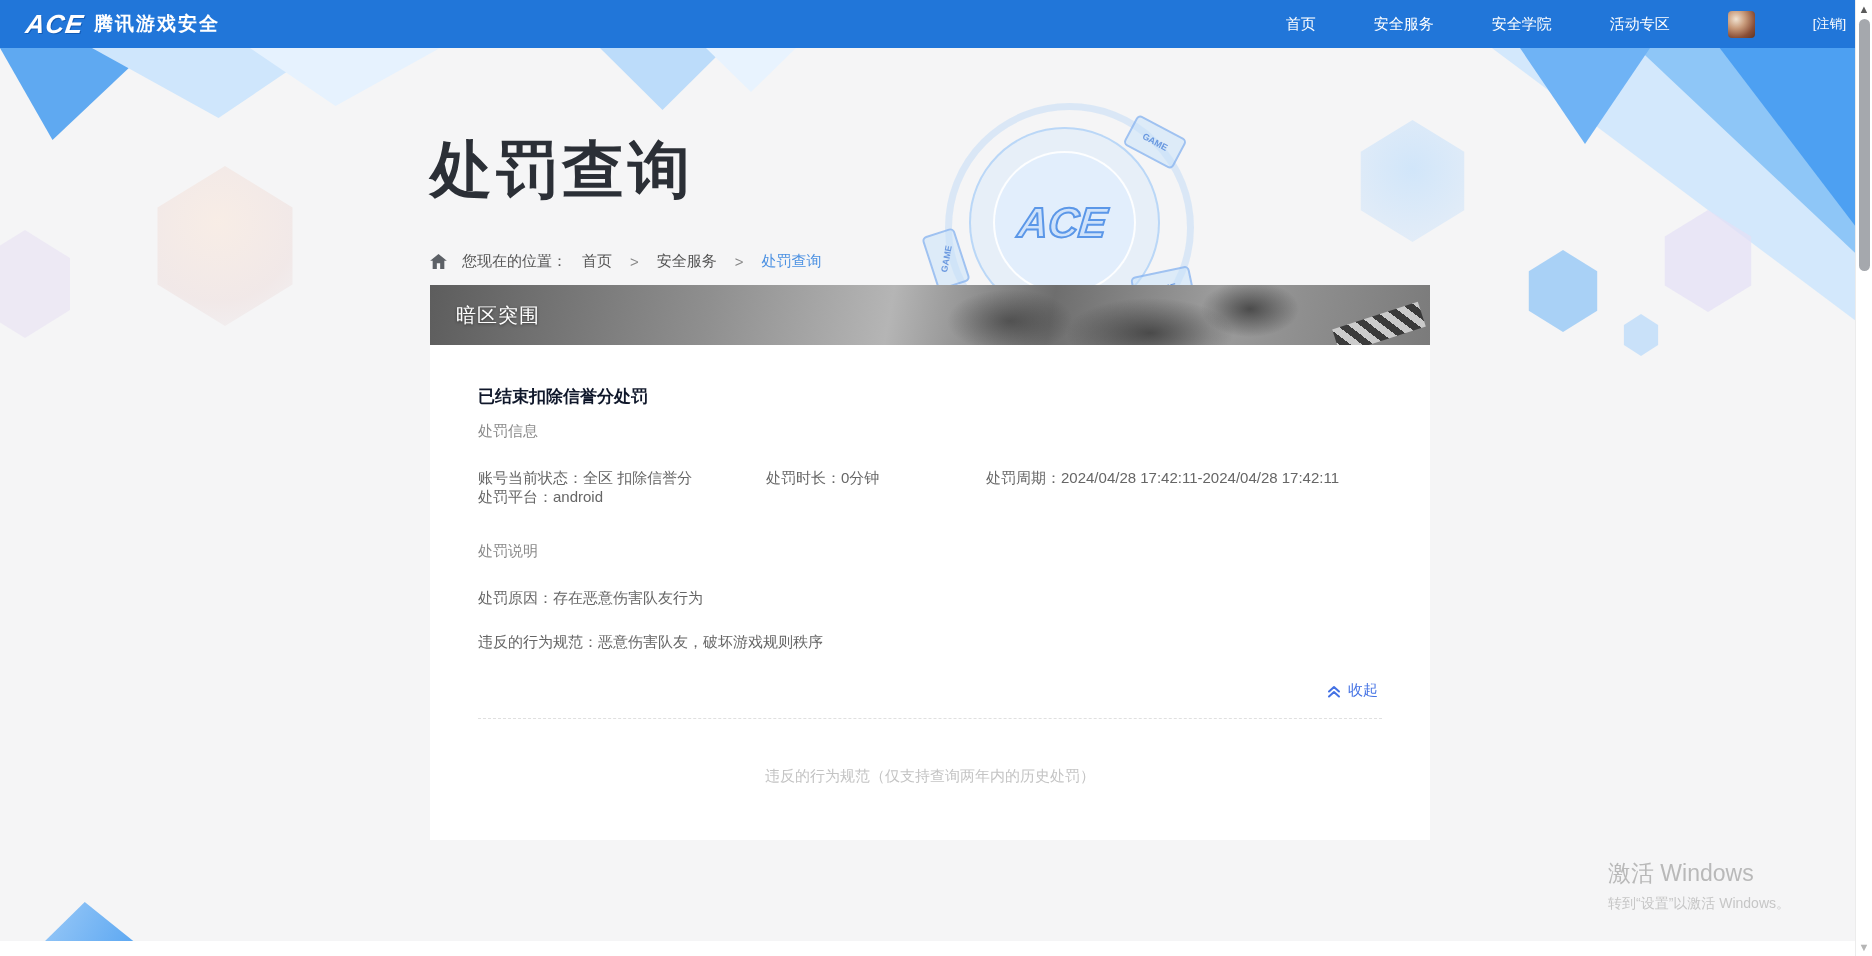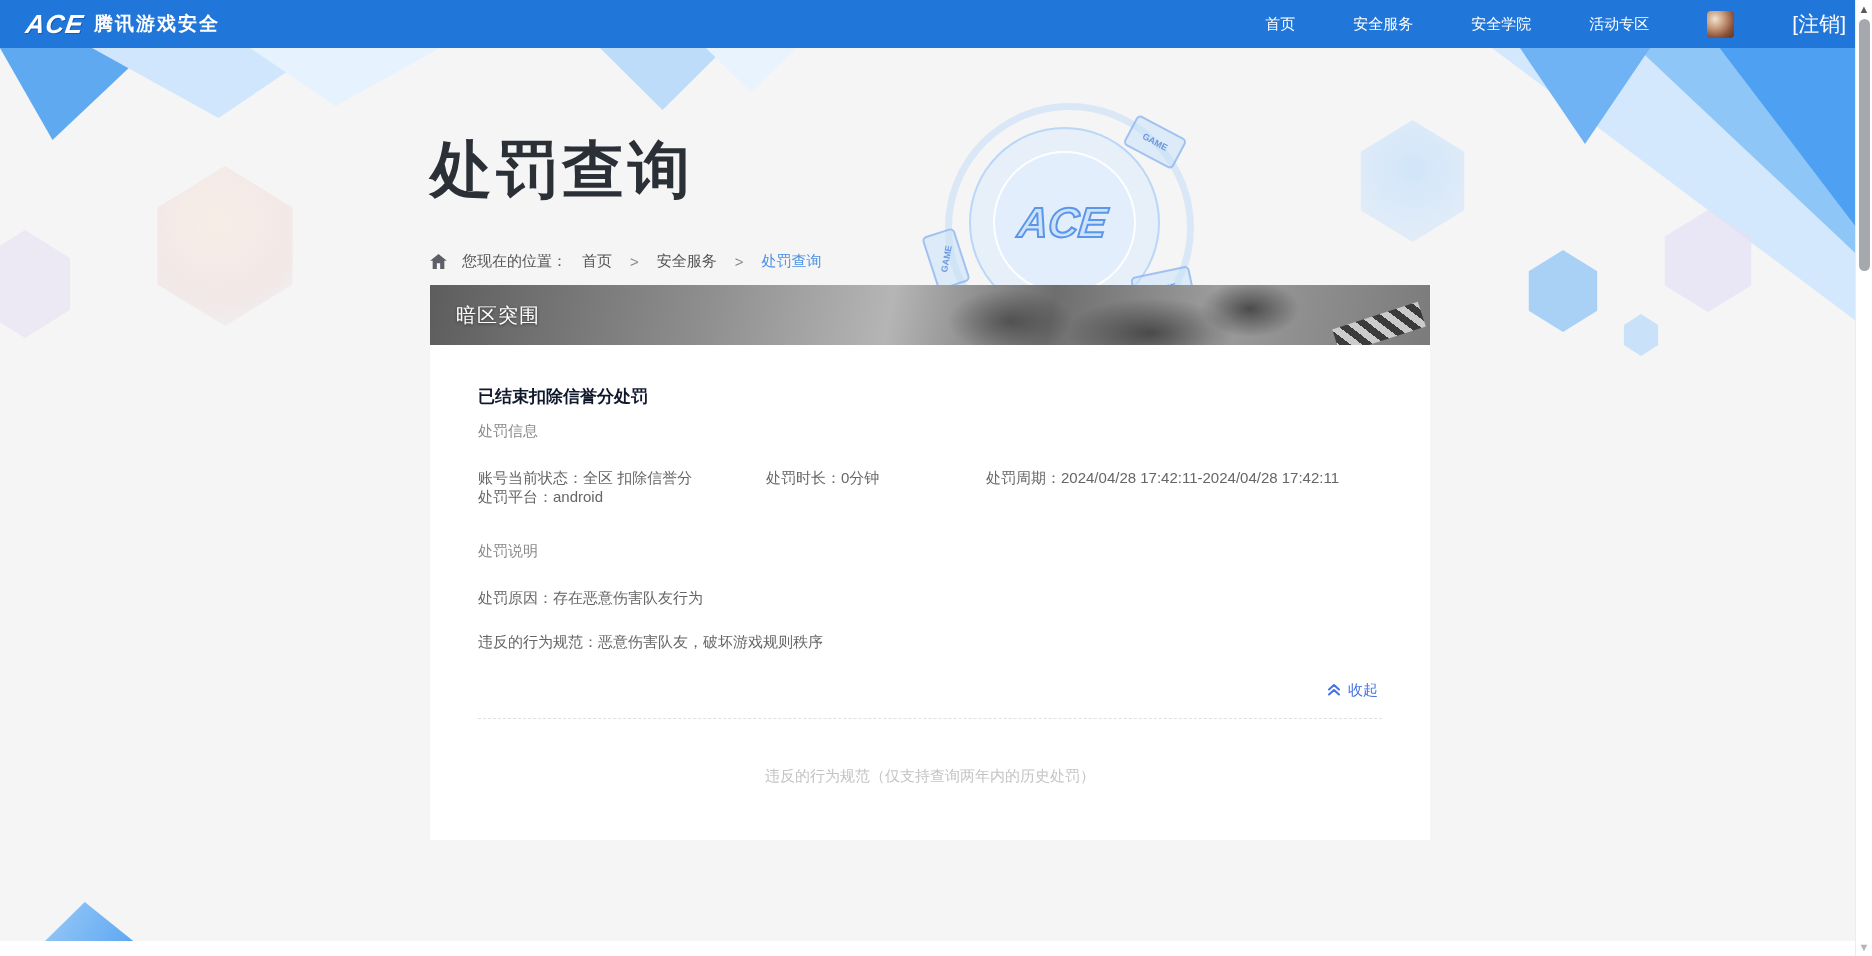--- a/index.html
+++ b/index.html
@@ -12,21 +12,21 @@
           display:flex;align-items:center;z-index:30;}
   .brand{display:flex;align-items:center;margin-left:26px;gap:10px;}
   .ace-mark{font-weight:900;font-style:italic;font-size:26px;color:#ffffff;
             letter-spacing:1px;transform:skewX(-8deg);
             text-shadow:1px 1px 0 rgba(0,60,140,.45);}
   .brand-text{color:#fff;font-size:19px;font-weight:700;letter-spacing:2px;}
   .nav{margin-left:auto;display:flex;align-items:center;gap:58px;padding-right:26px;}
   .nav-item{color:#ffffff;font-size:15px;cursor:pointer;white-space:nowrap;}
   .avatar{width:27px;height:27px;border-radius:4px;
           background:radial-gradient(circle at 30% 30%,#f0e3d2 0%,#c89a7a 35%,#8a4f38 70%,#5e3425 100%);}
-  .logout{color:#fff;font-size:21px;}
+  .logout{color:#fff;font-size:13px;}
 
   
   .hero{position:absolute;left:0;top:48px;width:1872px;height:300px;}
   .tri{position:absolute;}
   .hex{position:absolute;clip-path:polygon(50% 0,95% 26%,95% 74%,50% 100%,5% 74%,5% 26%);}
 
   .page-title{position:absolute;left:430px;top:128px;font-size:62px;font-weight:800;
               color:#2b2f36;letter-spacing:4px;z-index:5;}
   .breadcrumb{position:absolute;left:430px;top:252px;display:flex;align-items:center;
               gap:15px;font-size:15px;color:#555;z-index:5;}
@@ -65,21 +65,21 @@
              letter-spacing:1px;text-shadow:0 1px 3px rgba(0,0,0,.5);}
   .card-body{background:#ffffff;padding:40px 48px 0 48px;min-height:438px;box-sizing:border-box;}
   .rec-title{font-size:17px;font-weight:700;color:#0f172a;margin:0 0 14px 0;}
   .sec-label{font-size:15px;color:#8a8a8a;margin:0 0 28px 0;}
   .field-row{display:flex;font-size:15px;color:#666;}
   .f-col1{width:288px;}
   .f-col2{width:220px;}
   .f-col3{flex:1;}
   .field-line{font-size:15px;color:#666;margin-bottom:35px;}
   .desc-line{font-size:15px;color:#666;margin-bottom:25px;}
-  .collapse{display:flex;justify-content:flex-end;align-items:flex-start;gap:6px;
+  .collapse{display:flex;justify-content:flex-end;align-items:center;gap:6px;
             color:#4472e4;font-size:15px;cursor:pointer;padding:4px 4px 18px 0;}
   .dashed{border-top:1px dashed #e0e0e0;margin:0 0 0 0;}
   .empty-note{text-align:center;color:#c4c4c4;font-size:15px;padding:48px 0 54px 0;}
 
   
   .wm{position:absolute;right:82px;top:858px;text-align:left;z-index:6;}
   .wm1{color:#b9b9b9;font-size:23px;}
   .wm2{color:#c6c6c6;font-size:14px;margin-top:6px;}
 
   .footer-strip{position:absolute;left:0;top:941px;width:100%;height:15px;background:#ffffff;z-index:4;}
@@ -188,20 +188,24 @@
             <polyline points="3,13.5 8,9 13,13.5"></polyline>
           </svg>
         <span>收起</span>
       </div>
 
       <div class="dashed"></div>
       <div class="empty-note">违反的行为规范（仅支持查询两年内的历史处罚）</div>
     </div>
   </div>
 
+  <div class="wm">
+    <div class="wm1">激活 Windows</div>
+    <div class="wm2">转到“设置”以激活 Windows。</div>
+  </div>
 
   <div class="bl-tri"></div>
   <div class="footer-strip"></div>
 
   <div class="scrollbar">
     <div class="sb-up">▲</div>
     <div class="sb-thumb"></div>
     <div class="sb-down">▼</div>
   </div>
 

